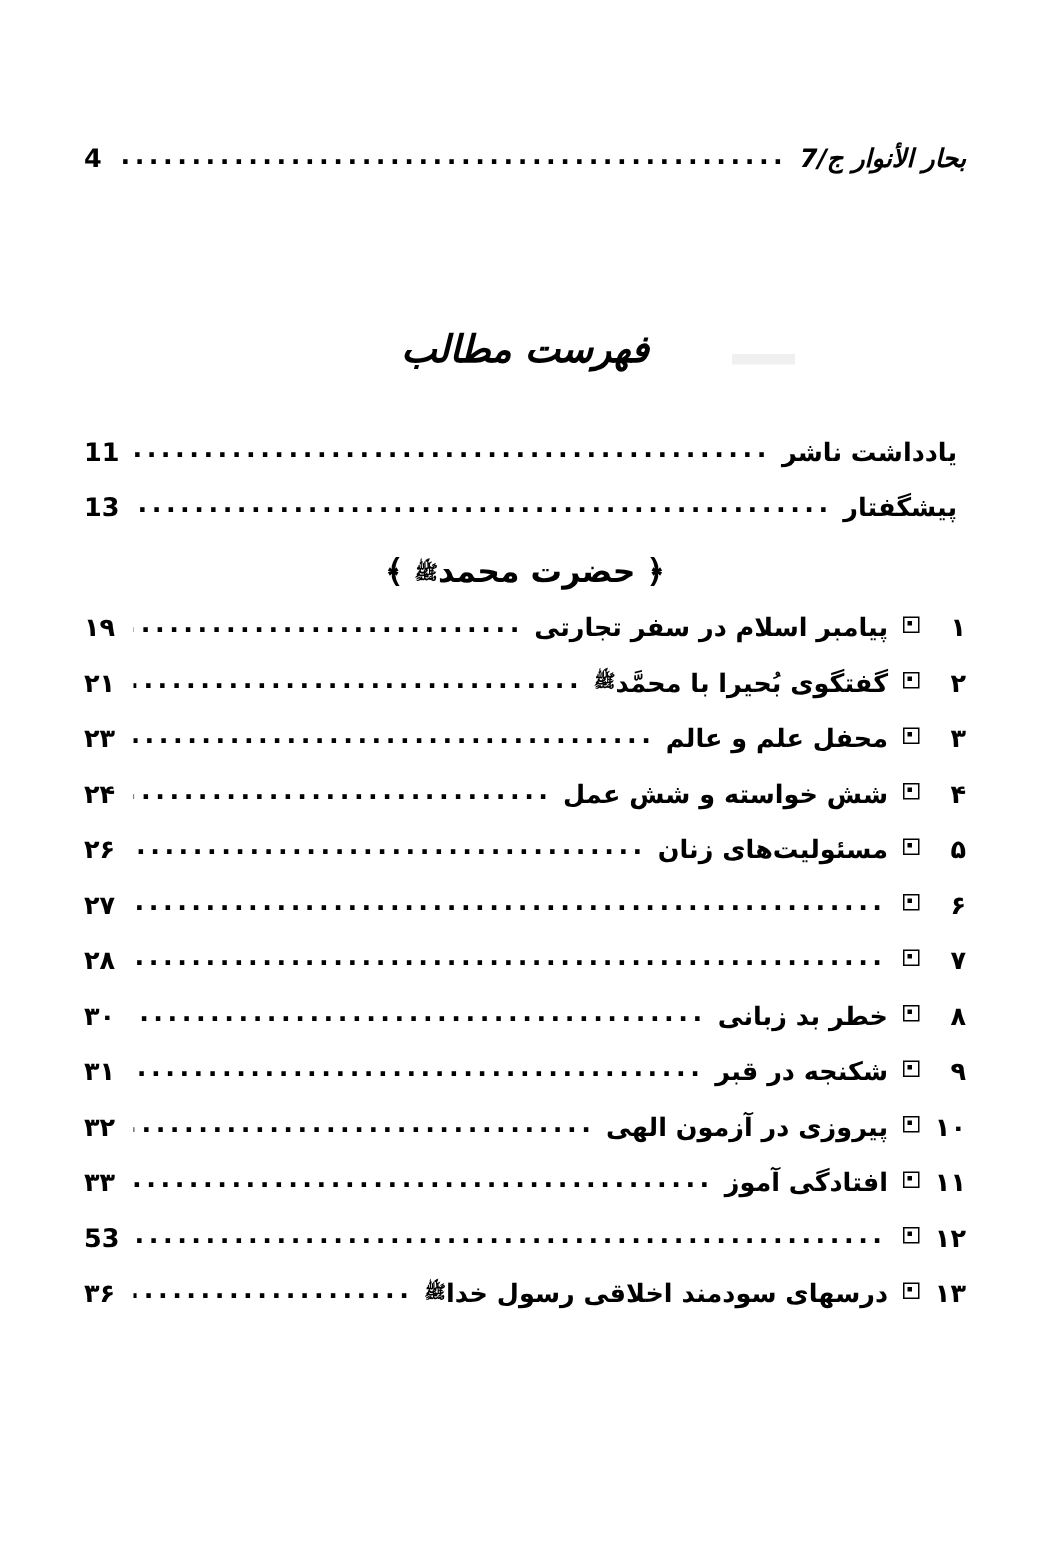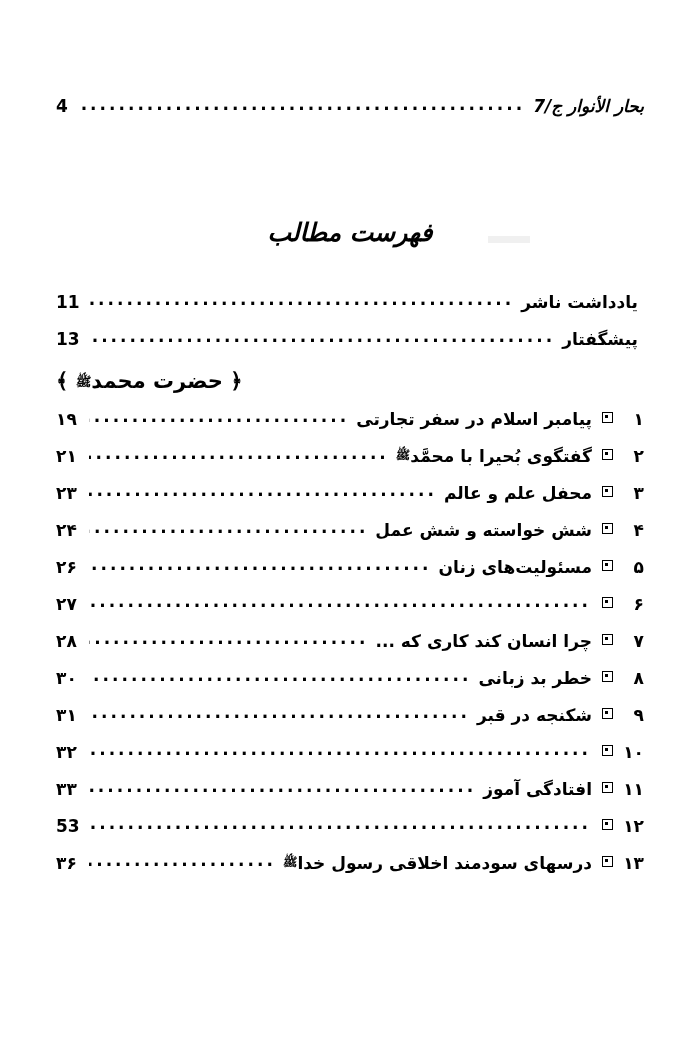--- a/index.html
+++ b/index.html
@@ -137,21 +137,21 @@
 
   .entry-page {
     flex: 0 0 auto;
     white-space: nowrap;
     text-align: left;
     min-width: 26px;
   }
 
   
   .toc-section {
-    text-align: left;
+    text-align: center;
     font-size: 21px;
     font-weight: bold;
     margin: 16px 0 16px 0;
     direction: rtl;
   }
   .toc-section .salawat {
     font-size: 13px;
     vertical-align: 2px;
     letter-spacing: -1px;
   }
@@ -250,21 +250,20 @@
     <div class="toc-row">
       <span class="entry-num">۶</span>
       <span class="entry-bullet"><span class="sq"></span></span>
       <span class="entry-dots">................................................................</span>
       <span class="entry-page">۲۷</span>
     </div>
 
     <div class="toc-row">
       <span class="entry-num">۷</span>
       <span class="entry-bullet"><span class="sq"></span></span>
-      <span class="entry-title">چرا انسان کند کاری که ...</span>
       <span class="entry-dots">................................................................</span>
       <span class="entry-page">۲۸</span>
     </div>
 
     <div class="toc-row">
       <span class="entry-num">۸</span>
       <span class="entry-bullet"><span class="sq"></span></span>
       <span class="entry-title">خطر بد زبانی</span>
       <span class="entry-dots">................................................................</span>
       <span class="entry-page">۳۰</span>
@@ -274,20 +273,21 @@
       <span class="entry-num">۹</span>
       <span class="entry-bullet"><span class="sq"></span></span>
       <span class="entry-title">شکنجه در قبر</span>
       <span class="entry-dots">................................................................</span>
       <span class="entry-page">۳۱</span>
     </div>
 
     <div class="toc-row">
       <span class="entry-num">۱۰</span>
       <span class="entry-bullet"><span class="sq"></span></span>
+      <span class="entry-title">پیروزی در آزمون الهی</span>
       <span class="entry-dots">................................................................</span>
       <span class="entry-page">۳۲</span>
     </div>
 
     <div class="toc-row">
       <span class="entry-num">۱۱</span>
       <span class="entry-bullet"><span class="sq"></span></span>
       <span class="entry-title">افتادگی آموز</span>
       <span class="entry-dots">................................................................</span>
       <span class="entry-page">۳۳</span>

